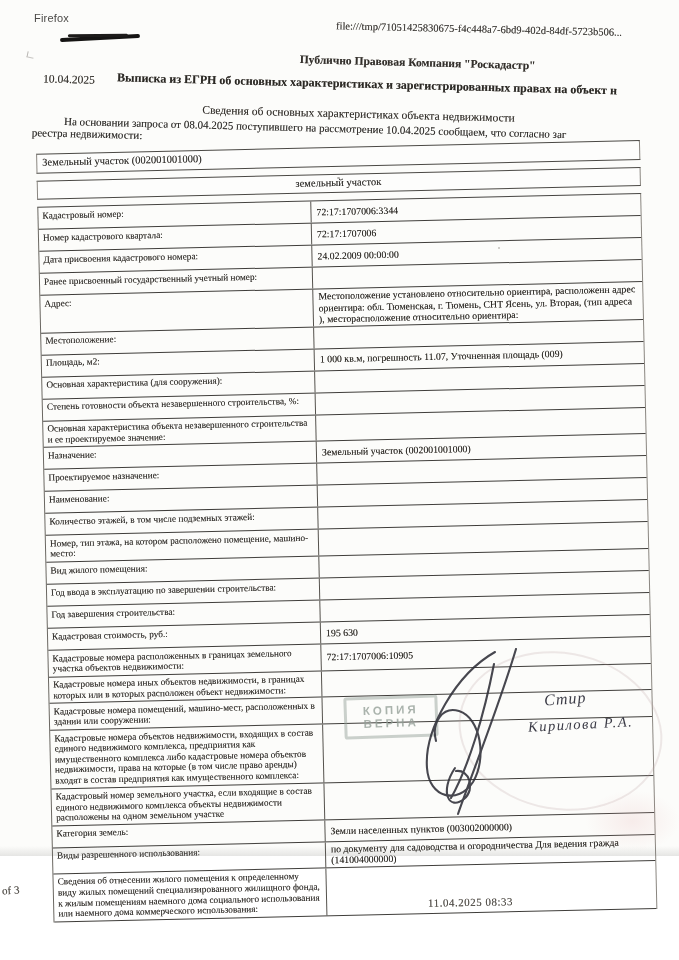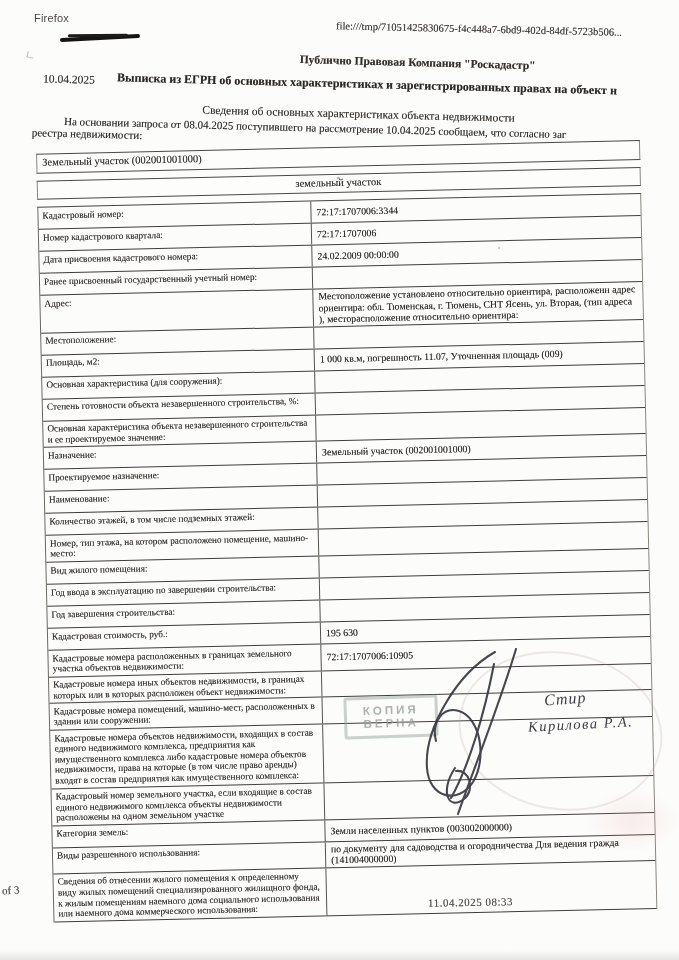--- a/index.html
+++ b/index.html
@@ -4,21 +4,21 @@
 <style>
   * { box-sizing: border-box; }
   html,body { margin:0; padding:0; }
   body {
     width:679px; height:960px; overflow:hidden;
     background:#ffffff;
     font-family:"Liberation Serif", serif;
     color:#2e2d2b;
   }
   .page {
-    position:relative; width:679px; height:960px;
+    position:relative; width:679px; height:856px;
     background:#fcfcfa;
   }
   .page::after{
     content:""; position:absolute; left:0; right:0; bottom:0; height:10px;
     background:linear-gradient(to bottom, rgba(0,0,0,0), rgba(110,110,110,.16));
     pointer-events:none;
   }
   .scan-text { text-shadow:0 0 .6px rgba(70,62,55,.55); }
 
   

